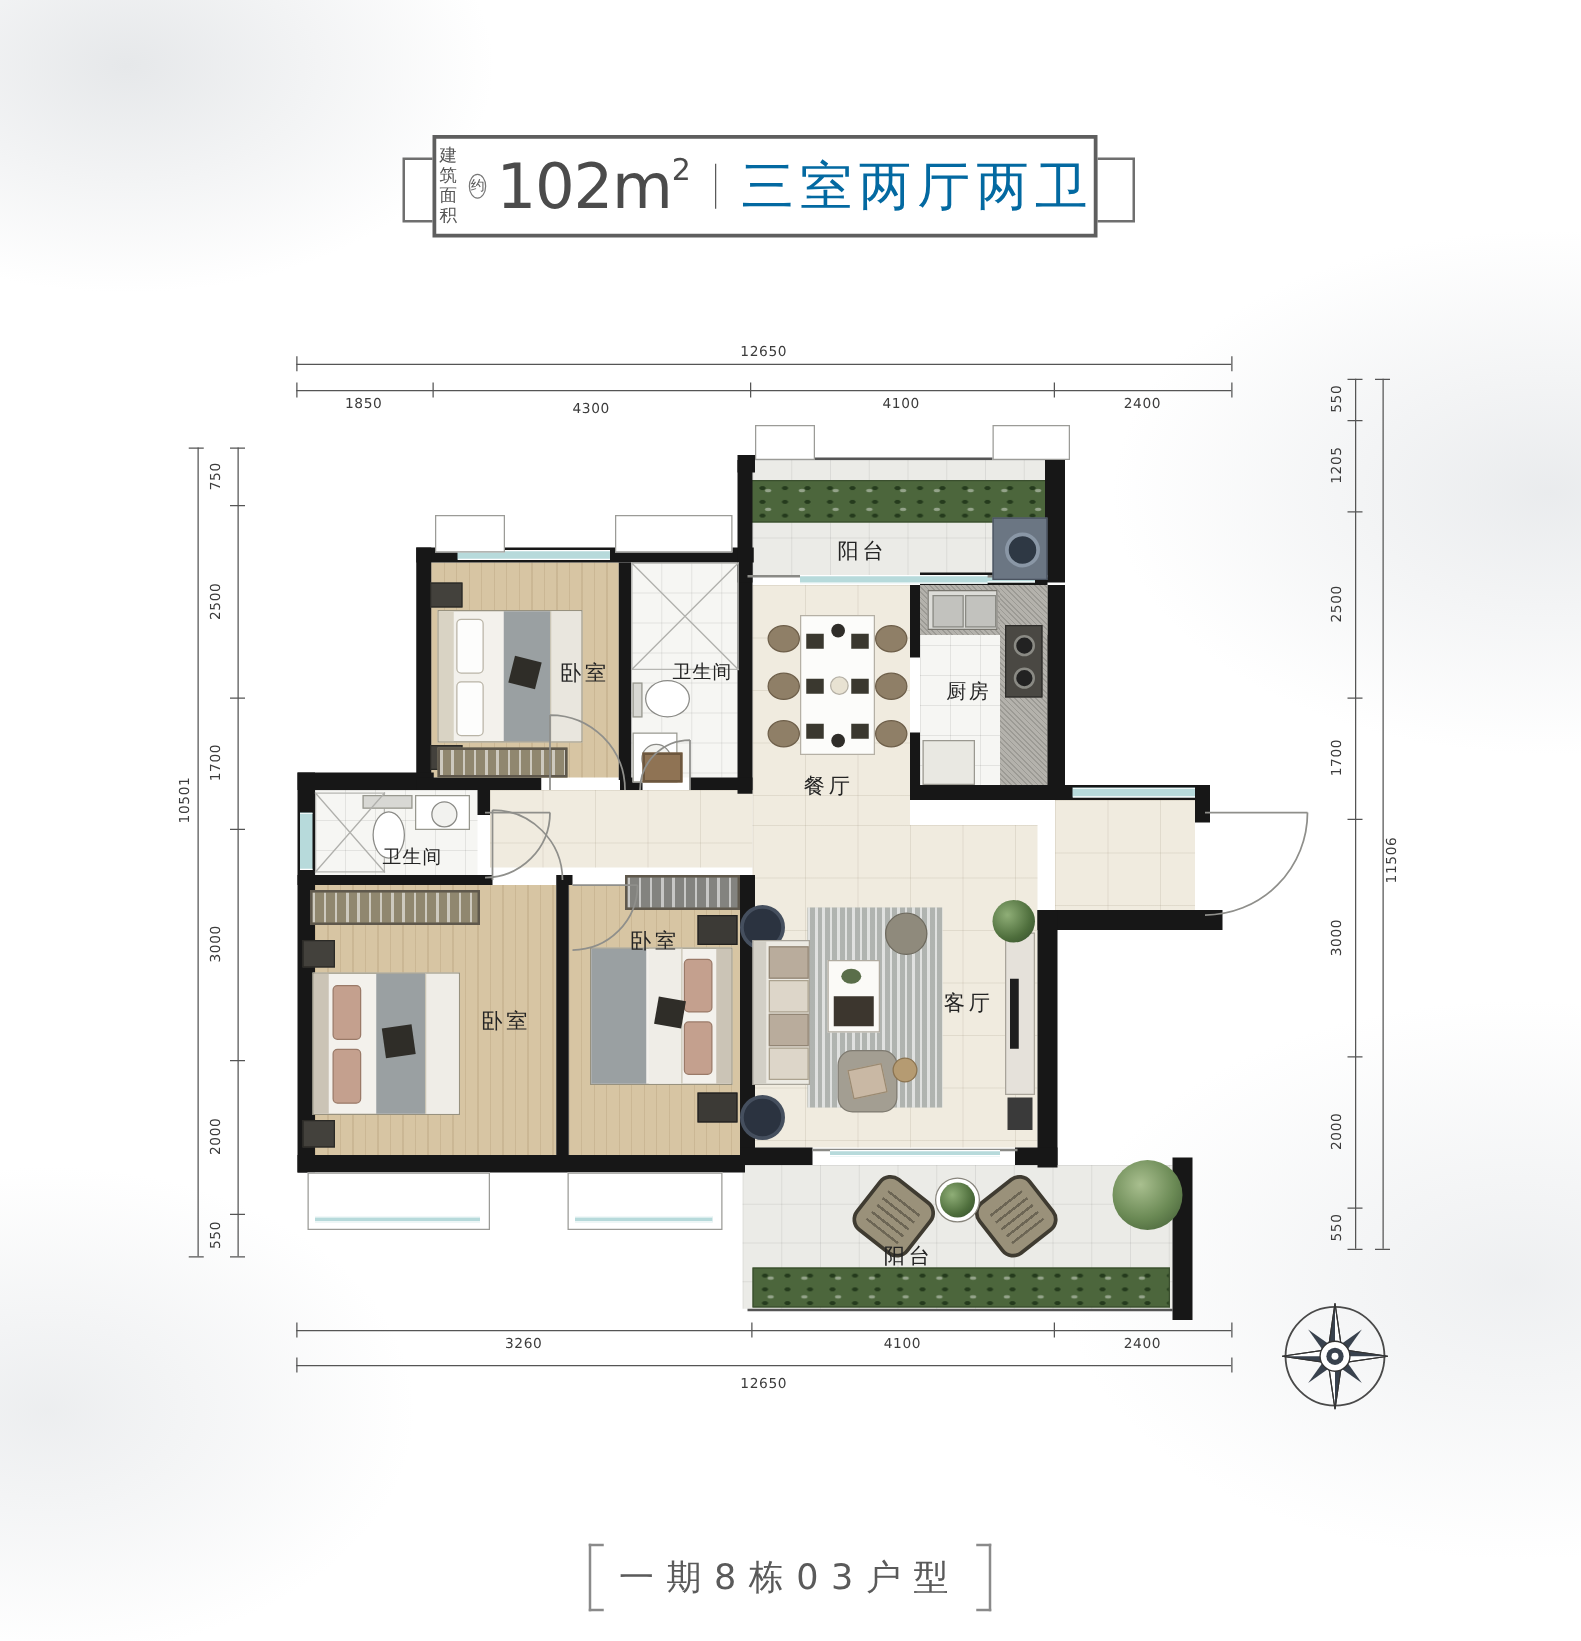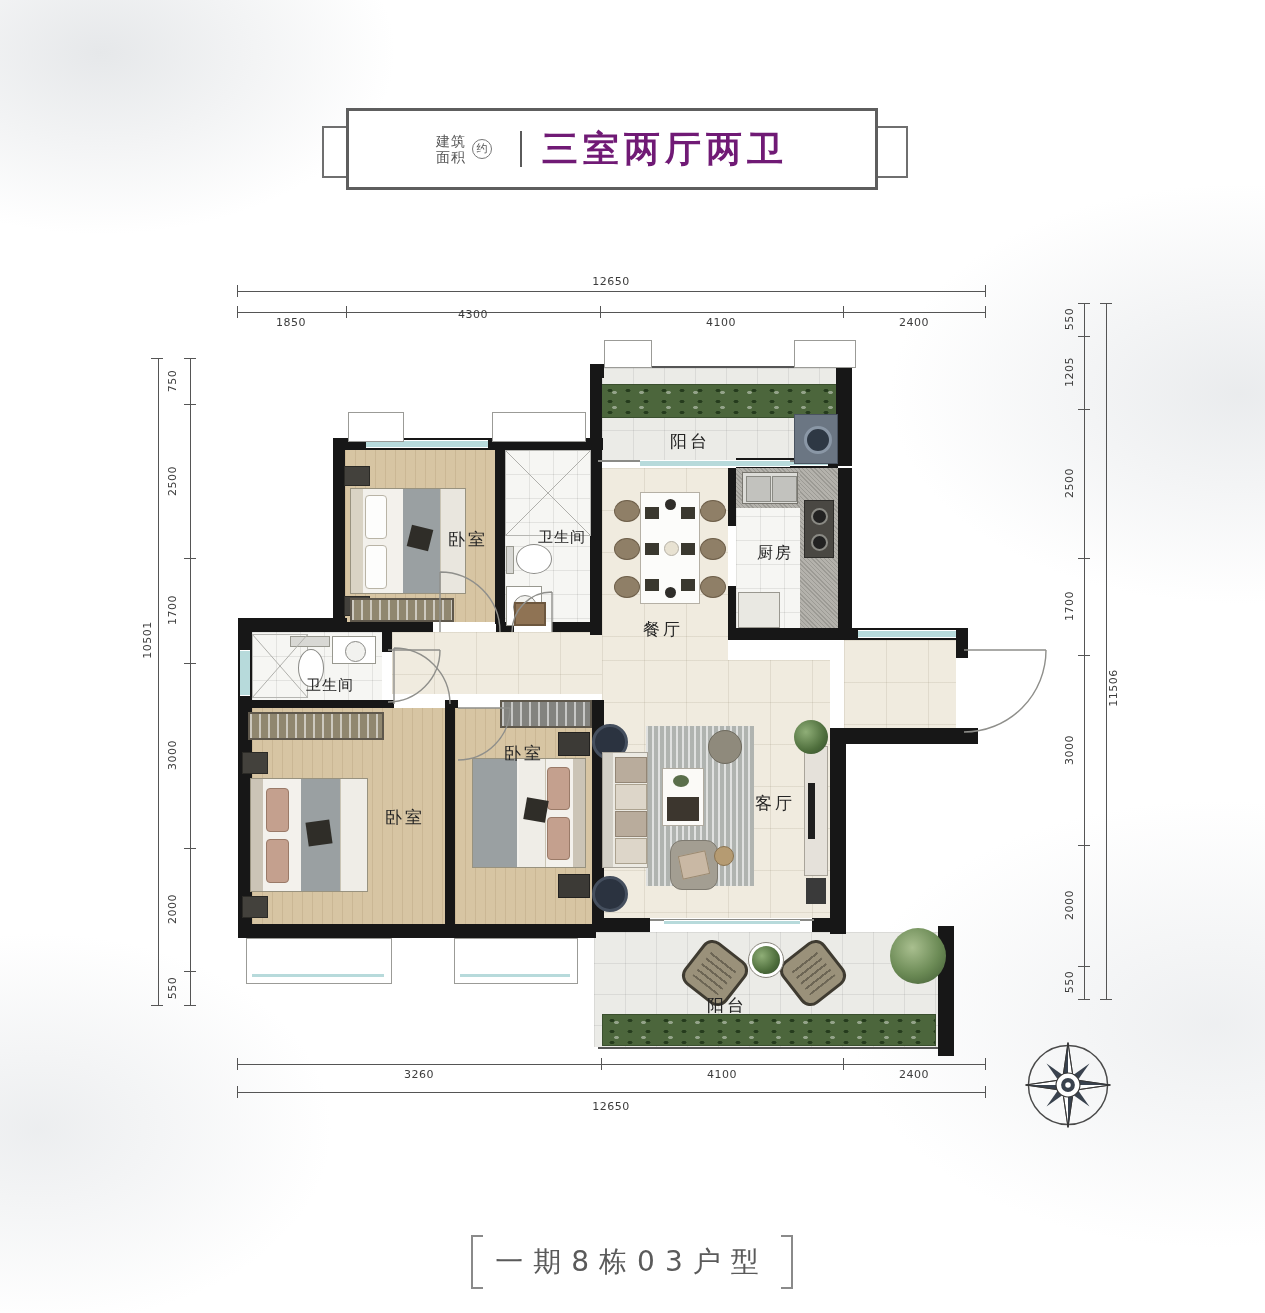--- a/index.html
+++ b/index.html
@@ -23,21 +23,21 @@
 .rlabel{position:absolute;font-size:17px;font-weight:500;color:#242424;letter-spacing:3px;text-align:center;line-height:22px;white-space:nowrap}
 .furn{position:absolute;box-sizing:border-box}
 .circle{border-radius:50%}
 #titlebox{position:absolute;left:346px;top:108px;width:532px;height:82px;background:#fff;border:3px solid #5e5e5e;box-sizing:border-box;display:flex;align-items:center;justify-content:center;z-index:3}
 .title-tab{position:absolute;width:28px;height:48px;background:#fff;border:2px solid #6f6f6f;top:126px;z-index:2}
 .mini{font-size:14px;line-height:1.15;color:#555;letter-spacing:1px;text-align:center}
 .approx{width:18px;height:18px;border:1px solid #777;border-radius:50%;font-size:11px;line-height:18px;text-align:center;color:#555;margin:0 8px 0 6px}
 .bigarea{font-size:50px;color:#4b4b4b;line-height:1;letter-spacing:-1px}
 .bigarea sup{font-size:24px;position:relative;top:-4px}
 .vbar{width:2px;height:36px;background:#5a5a5a;margin:0 20px}
-.htype{font-size:36px;font-weight:700;color:#701a75;letter-spacing:5px;white-space:nowrap}
+.htype{font-size:42px;font-weight:400;color:#0369a1;letter-spacing:5px;white-space:nowrap}
 #watermark{position:absolute;left:495px;top:190px;width:280px;text-align:center;font-family:"DejaVu Serif","Liberation Serif",serif;font-style:italic;font-size:29px;color:#d8c7a0;letter-spacing:2px;z-index:3}
 #footer{position:absolute;left:447px;top:1232px;width:370px;height:60px;display:flex;align-items:center;justify-content:center;gap:12px}
 .brk{width:12px;height:54px;border:2px solid #8a8a8a;box-sizing:border-box}
 .brk.l{border-right:none}
 .brk.r{border-left:none}
 #footer .ftext{font-size:28px;color:#5a5a5a;letter-spacing:10px;white-space:nowrap}
 #bgfx{position:absolute;left:0;top:0;width:100%;height:100%;background:
  radial-gradient(420px 260px at 8% 4%,rgba(205,209,213,.5),transparent 70%),
  radial-gradient(500px 300px at 98% 30%,rgba(208,212,216,.45),transparent 70%),
  radial-gradient(420px 280px at 3% 86%,rgba(208,212,216,.4),transparent 70%),
@@ -50,36 +50,37 @@
 <div id="bgfx"></div>
 
 <div class="title-tab" style="left:322px"></div>
 <div class="title-tab" style="left:876px"></div>
 <div id="titlebox">
   <div class="mini">
     <div>建筑</div>
     <div>面积</div>
   </div>
   <div class="approx">约</div>
+  <div class="bigarea"><span>102m</span><sup>2</sup></div>
   <div class="vbar"></div>
   <div class="htype">三室两厅两卫</div>
 </div>
 
 <div class="dline" style="left:237px;top:291px;width:748px;height:1px"></div>
 <div class="tickv" style="left:237px;top:285px"></div>
 <div class="tickv" style="left:985px;top:285px"></div>
 <div class="dim" style="left:581px;top:275px">12650</div>
 <div class="dline" style="left:237px;top:312px;width:748px;height:1px"></div>
 <div class="tickv" style="left:237px;top:306px"></div>
 <div class="tickv" style="left:346px;top:306px"></div>
 <div class="tickv" style="left:600px;top:306px"></div>
 <div class="tickv" style="left:843px;top:306px"></div>
 <div class="tickv" style="left:985px;top:306px"></div>
 <div class="dim" style="left:261px;top:316px">1850</div>
-<div class="dim" style="left:443px;top:308px">4300</div>
+<div class="dim" style="left:443px;top:320px">4300</div>
 <div class="dim" style="left:691px;top:316px">4100</div>
 <div class="dim" style="left:884px;top:316px">2400</div>
 
 <div class="dline" style="left:237px;top:1064px;width:748px;height:1px"></div>
 <div class="tickv" style="left:237px;top:1058px"></div>
 <div class="tickv" style="left:601px;top:1058px"></div>
 <div class="tickv" style="left:843px;top:1058px"></div>
 <div class="tickv" style="left:985px;top:1058px"></div>
 <div class="dim" style="left:389px;top:1068px">3260</div>
 <div class="dim" style="left:692px;top:1068px">4100</div>

